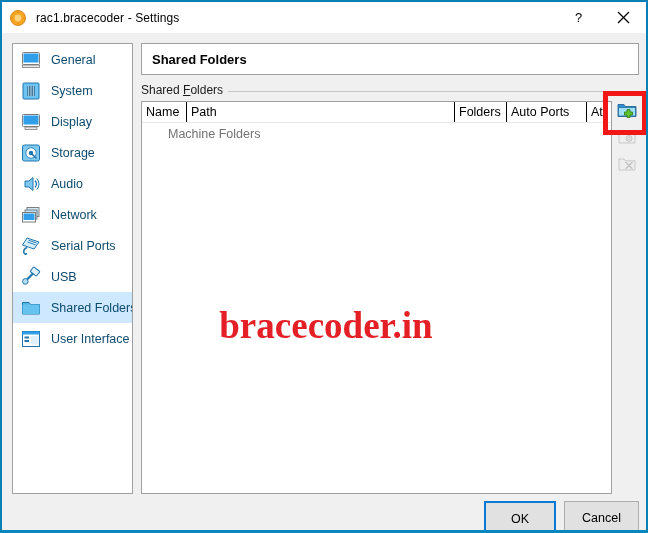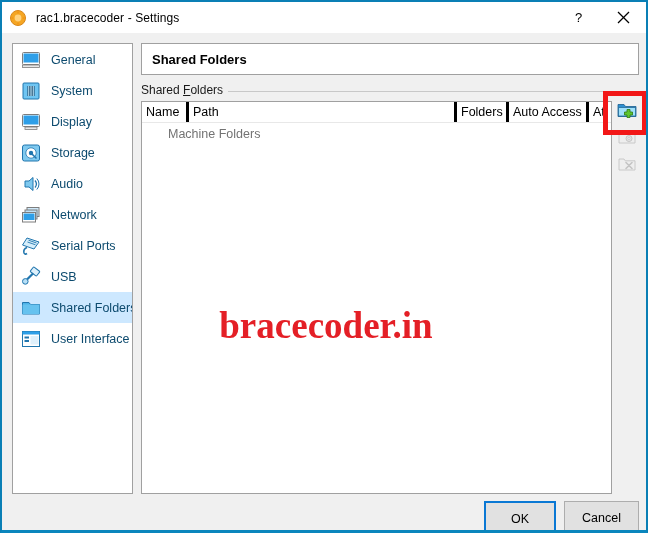--- a/index.html
+++ b/index.html
@@ -166,21 +166,21 @@
   .th {
     font-size: 12.5px;
     color: #000;
     box-sizing: border-box;
     padding-left: 4px;
     height: 20px;
     line-height: 20px;
     white-space: nowrap;
     overflow: hidden;
   }
-  .th + .th { border-left: 3px solid #000000; }
+  .th + .th { border-left: 1px solid #000000; }
   .th-name  { width: 44px; }
   .th-path  { width: 268px; }
   .th-access{ width: 52px; }
   .th-auto  { width: 80px; }
   .th-at    { width: 25px; }
 
   .trow {
     height: 21px;
     display: flex;
     align-items: center;
@@ -420,21 +420,21 @@
   </div>
 
   <div class="group-line"></div>
   <div class="group-label"><span>Shared </span><u>F</u><span>olders</span></div>
 
   <div class="table-box">
     <div class="thead">
       <div class="th th-name">Name</div>
       <div class="th th-path">Path</div>
       <div class="th th-access">Folders</div>
-      <div class="th th-auto">Auto Access</div>
+      <div class="th th-auto">Auto Ports</div>
       <div class="th th-at">At</div>
     </div>
     <div class="trow">
       <span class="group-node">Machine Folders</span>
     </div>
   </div>
 
   <div class="tool-col">
 
     <div class="tool-btn">

